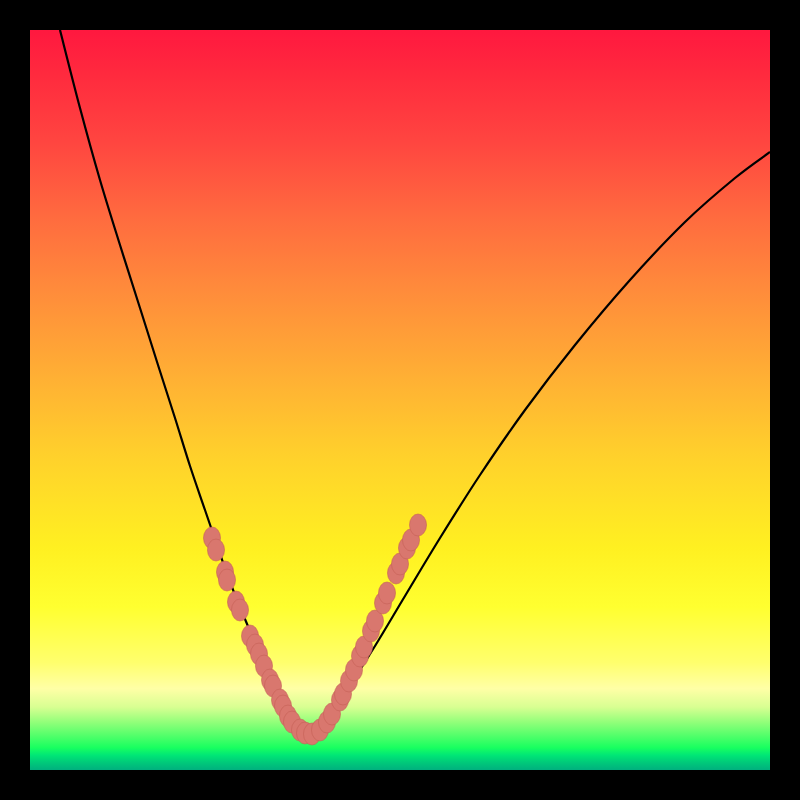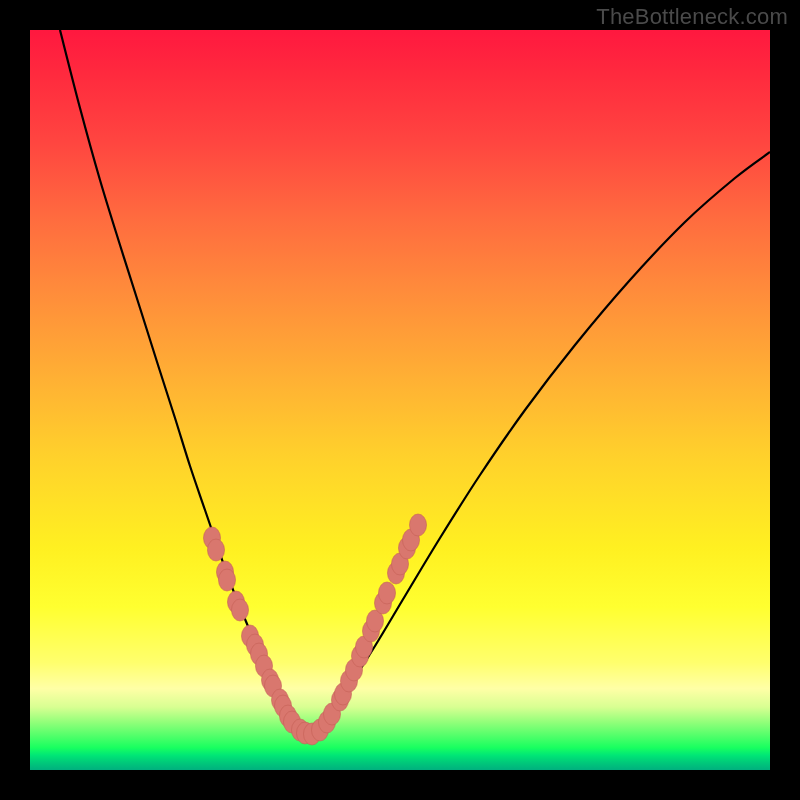--- a/index.html
+++ b/index.html
@@ -109,14 +109,13 @@
           <ellipse cx="357" cy="563" rx="8.5" ry="11" fill="#d9776e" stroke="#c45f56" stroke-width="0.6"></ellipse>
           <ellipse cx="366" cy="543" rx="8.5" ry="11" fill="#d9776e" stroke="#c45f56" stroke-width="0.6"></ellipse>
           <ellipse cx="370" cy="534" rx="8.5" ry="11" fill="#d9776e" stroke="#c45f56" stroke-width="0.6"></ellipse>
           <ellipse cx="377" cy="518" rx="8.5" ry="11" fill="#d9776e" stroke="#c45f56" stroke-width="0.6"></ellipse>
           <ellipse cx="381" cy="510" rx="8.5" ry="11" fill="#d9776e" stroke="#c45f56" stroke-width="0.6"></ellipse>
           <ellipse cx="388" cy="495" rx="8.5" ry="11" fill="#d9776e" stroke="#c45f56" stroke-width="0.6"></ellipse>
         </g>
     </svg>
   </div>
 
-  <div class="watermark">TheBottleneck.com</div>
 </div>
 
 </body></html>

